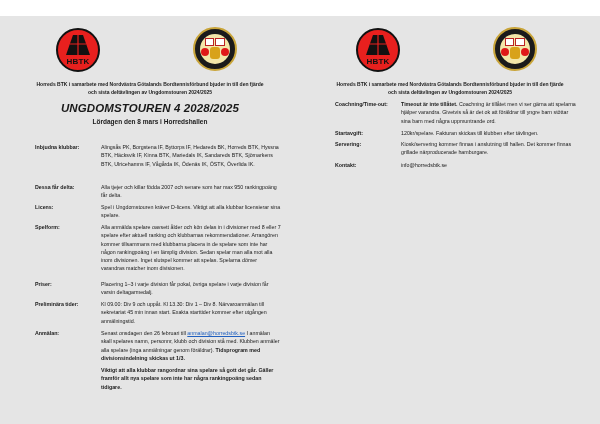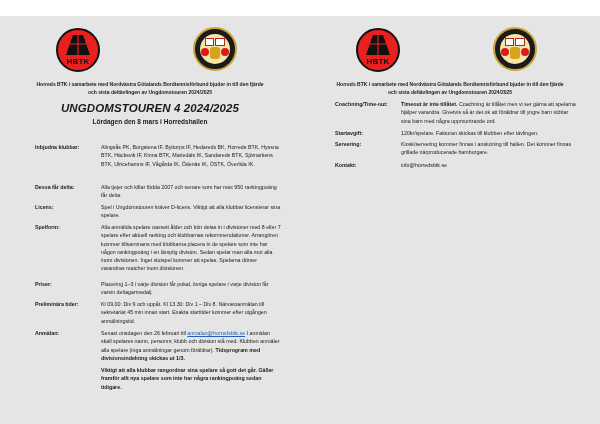--- a/index.html
+++ b/index.html
@@ -55,21 +55,21 @@
       <div class="ball-l"></div>
         <div class="lion"></div>
         <div class="ball-r"></div>
     </div>
   </div>
 
   <div class="intro">
     <div>Horreds BTK i samarbete med Nordvästra Götalands Bordtennisförbund bjuder in till den fjärde</div>
     <div>och sista deltävlingen av Ungdomstouren 2024/2025</div>
   </div>
-  <div class="title">UNGDOMSTOUREN 4 2024/2025</div>
+  <div class="title">UNGDOMSTOUREN 4 2028/2025</div>
   <div class="subtitle">Lördagen den 8 mars i Horredshallen</div>
 
   <div class="row" style="top:127px;">
     <div class="lbl">Inbjudna klubbar:</div>
     <div class="val">Alingsås PK, Borgstena IF, Byttorps IF, Hedareds BK, Horreds BTK, Hyssna BTK, Häcksvik IF, Kinna BTK, Mariedals IK, Sandareds BTK, Sjömarkens BTK, Ulricehamns IF, Vågårda IK, Ödenäs IK, ÖSTK, Överlida IK.</div>
   </div>
   <div class="row" style="top:167px;">
     <div class="lbl">Dessa får delta:</div>
     <div class="val">Alla tjejer och killar födda 2007 och senare som har max 950 rankingpoäng får delta.</div>
   </div>

